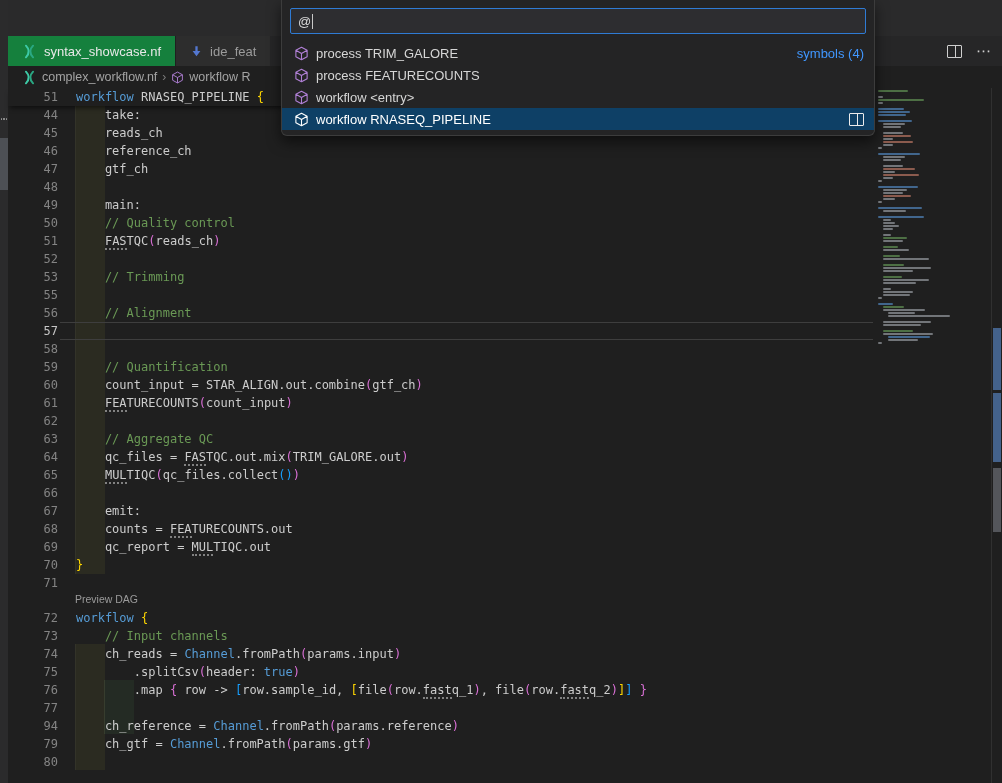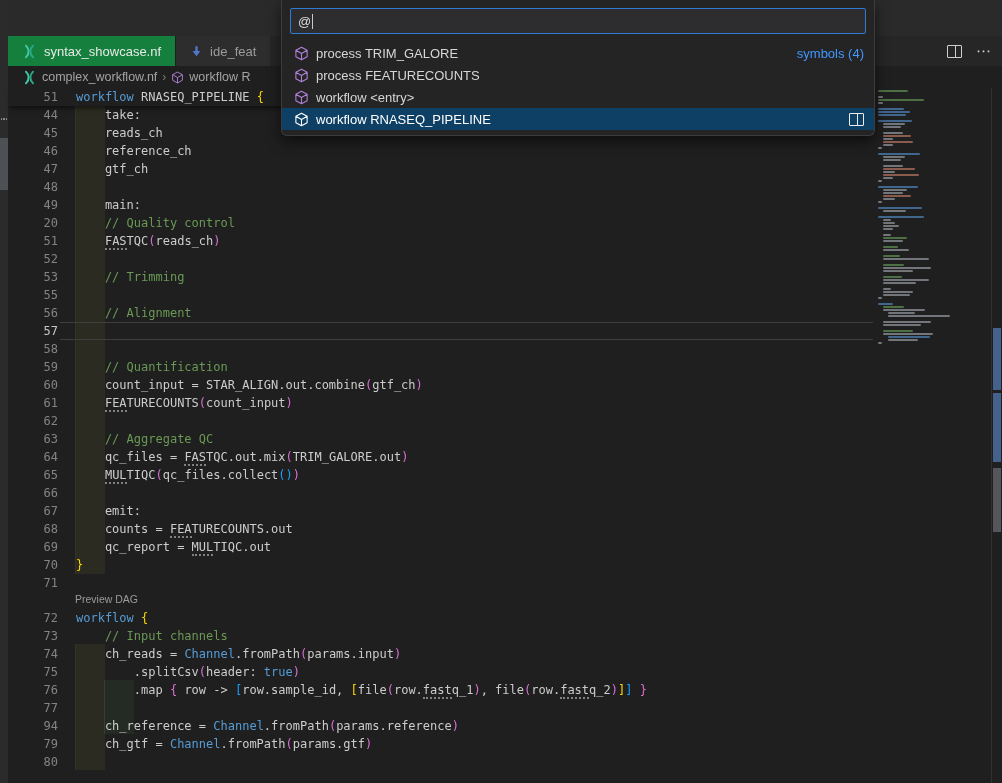--- a/index.html
+++ b/index.html
@@ -127,21 +127,21 @@
   <div id="sticky">
       <div class="row"><span class="ln">51</span><span class="lc"><span class="kw">workflow </span><span class="txt">RNASEQ_PIPELINE </span><span class="b1">{</span></span></div>
     </div>
   <div id="rows">
       <div class="row"><span class="ln">44</span><span class="lc"><span class="txt">    take:</span></span></div>
       <div class="row"><span class="ln">45</span><span class="lc"><span class="txt">    reads_ch</span></span></div>
       <div class="row"><span class="ln">46</span><span class="lc"><span class="txt">    reference_ch</span></span></div>
       <div class="row"><span class="ln">47</span><span class="lc"><span class="txt">    gtf_ch</span></span></div>
       <div class="row"><span class="ln">48</span><span class="lc"></span></div>
       <div class="row"><span class="ln">49</span><span class="lc"><span class="txt">    main:</span></span></div>
-      <div class="row"><span class="ln">20</span><span class="lc"><span class="cm">    // Quality control</span></span></div>
+      <div class="row"><span class="ln">50</span><span class="lc"><span class="cm">    // Quality control</span></span></div>
       <div class="row"><span class="ln">51</span><span class="lc"><span class="txt">    </span><span class="txt hint">FAS</span><span class="txt">TQC</span><span class="b2">(</span><span class="txt">reads_ch</span><span class="b2">)</span></span></div>
       <div class="row"><span class="ln">52</span><span class="lc"></span></div>
       <div class="row"><span class="ln">53</span><span class="lc"><span class="cm">    // Trimming</span></span></div>
       <div class="row"><span class="ln">55</span><span class="lc"></span></div>
       <div class="row"><span class="ln">56</span><span class="lc"><span class="cm">    // Alignment</span></span></div>
       <div class="row cur"><span class="ln cur-ln">57</span></div>
       <div class="row"><span class="ln">58</span><span class="lc"></span></div>
       <div class="row"><span class="ln">59</span><span class="lc"><span class="cm">    // Quantification</span></span></div>
       <div class="row"><span class="ln">60</span><span class="lc"><span class="txt">    count_input = STAR_ALIGN.out.combine</span><span class="b2">(</span><span class="txt">gtf_ch</span><span class="b2">)</span></span></div>
       <div class="row"><span class="ln">61</span><span class="lc"><span class="txt">    </span><span class="txt hint">FEA</span><span class="txt">TURECOUNTS</span><span class="b2">(</span><span class="txt">count_input</span><span class="b2">)</span></span></div>

